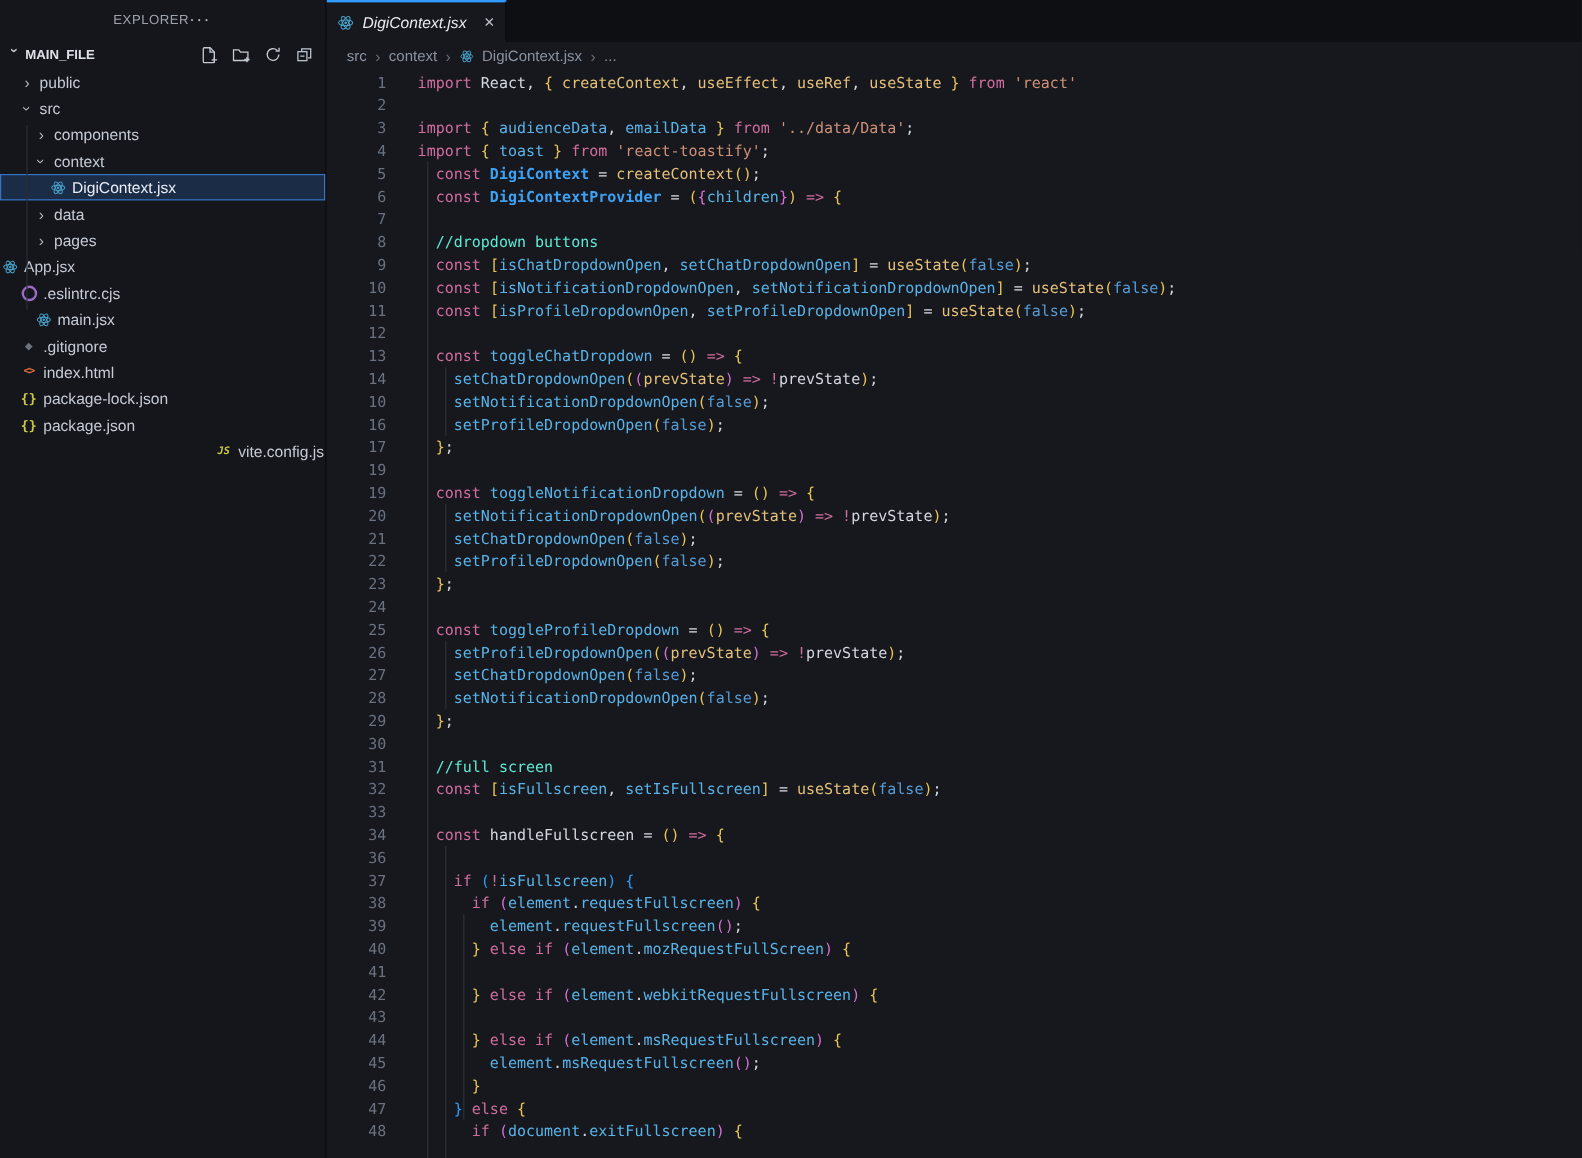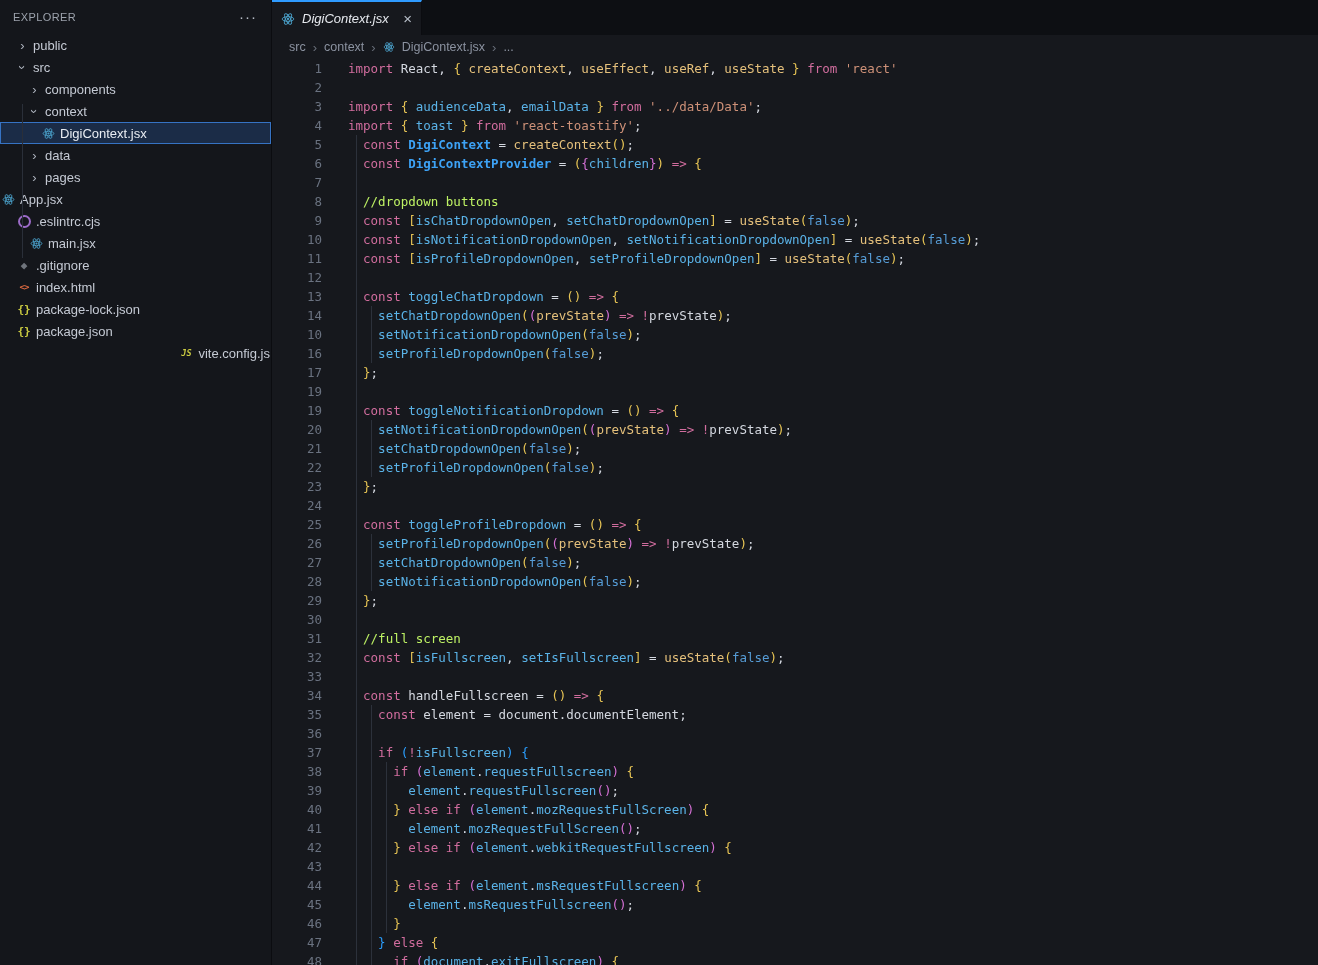--- a/index.html
+++ b/index.html
@@ -4,21 +4,21 @@
 <style>
   html,body{margin:0;padding:0;}
   body{
     width:1318px;height:965px;overflow:hidden;display:flex;
     background:#16181d;color:#c8cdd6;
     font-family:"Liberation Sans", sans-serif;
     -webkit-font-smoothing:antialiased;
   }
   
   .sidebar{width:272px;flex:none;background:#14161b;border-right:1px solid #0b0c10;box-sizing:border-box;position:relative;font-size:13px;}
-  .sb-header{height:34px;display:flex;align-items:center;justify-content:space-between;padding:0 14px 0 13px;}
+  .sb-header{height:34px;display:flex;align-items:center;justify-content:center;padding:0 14px 0 13px;}
   .sb-title{font-size:11px;letter-spacing:.4px;color:#9da3ad;}
   .sb-more{color:#b6bcc6;font-size:15px;letter-spacing:1px;cursor:pointer;line-height:10px;}
   .ws-row{height:23px;display:flex;align-items:center;padding:0 10px 0 6px;font-weight:700;font-size:11px;color:#dde1e8;}
   .ws-chev{width:12px;color:#c3c9d2;font-size:12px;display:inline-block;transform:rotate(90deg);}
   .ws-label{margin-left:3px;}
   .ws-actions{margin-left:auto;display:flex;gap:11px;color:#c3c9d2;align-items:center;}
   .ws-actions svg{display:block;}
   .tree{position:relative;}
   .tree-row{height:22px;display:flex;align-items:center;gap:5px;box-sizing:border-box;border:1px solid transparent;cursor:pointer;color:#c5cad4;}
   .tree-row.selected{background:#1b2c47;border-color:#3673c4;color:#e9edf3;}
@@ -45,32 +45,56 @@
   .ln{width:50px;flex:none;text-align:right;color:#6a7280;}
   .lt{margin-left:26px;}
   .guide{position:absolute;width:1px;background:#2c313b;}
   .tok-k{color:#d16d9e;}
   .tok-w{color:#d4d8e0;}
   .tok-y{color:#e5c07b;}
   .tok-c{color:#5ab3e8;}
   .tok-b{color:#569cd6;}
   .tok-C{color:#3da2f5;font-weight:600;}
   .tok-s{color:#ce9178;}
-  .tok-m{color:#bef264;}
+  .tok-m{color:#5eead4;}
   .tok-g{color:#e8c555;}
   .tok-o{color:#d670d6;}
   .tok-u{color:#2b9fff;}
 </style>
 </head>
 <body>
 
 <div class="sidebar">
   <div class="sb-header">
     <span class="sb-title">EXPLORER</span>
     <span class="sb-more">···</span>
+  </div>
+  <div class="ws-row">
+    <span class="ws-chev">›</span>
+    <span class="ws-label">MAIN_FILE</span>
+    <span class="ws-actions">
+      <svg width="16" height="16" viewBox="0 0 16 16" fill="none" stroke="#c3c9d2" stroke-width="1.1">
+          <path d="M9 1.8H4.2a.8.8 0 0 0-.8.8v10.8a.8.8 0 0 0 .8.8h7.6a.8.8 0 0 0 .8-.8V5.4z"></path>
+          <path d="M9 1.8v3.6h3.6"></path>
+          <path d="M12.6 9.6v4.6M10.3 11.9h4.6"></path>
+        </svg>
+      <svg width="16" height="16" viewBox="0 0 16 16" fill="none" stroke="#c3c9d2" stroke-width="1.1">
+          <path d="M1.6 3.6h4.4l1.4 1.8h6.2v7H1.6z"></path>
+          <path d="M12.8 9.4v4.4M10.6 11.6H15"></path>
+        </svg>
+      <svg width="15" height="15" viewBox="0 0 16 16" fill="none" stroke="#c3c9d2" stroke-width="1.2">
+          <path d="M13.2 8a5.2 5.2 0 1 1-1.6-3.8"></path>
+          <path d="M13.4 1.8v3h-3"></path>
+        </svg>
+      <svg width="15" height="15" viewBox="0 0 16 16" fill="none" stroke="#c3c9d2" stroke-width="1.1">
+          <path d="M5.8 5.4V3h8v8h-2.4"></path>
+          <rect x="2.4" y="5.4" width="8" height="8"></rect>
+          <path d="M4.6 9.4h3.6"></path>
+        </svg>
+    </span>
   </div>
   <div class="tree">
       <div class="tree-row" style="padding-left: 16px;">
         <span class="chev">›</span>
         <span>public</span>
       </div>
       <div class="tree-row" style="padding-left: 16px;">
         <span class="chev open">›</span>
         <span>src</span>
       </div>
@@ -234,27 +258,26 @@
         <div class="line"><span class="ln">25</span><span class="lt"><span class="tok-w">  </span><span class="tok-k">const</span><span class="tok-c"> toggleProfileDropdown</span><span class="tok-w"> = </span><span class="tok-g">()</span><span class="tok-k"> =&gt;</span><span class="tok-g"> {</span></span></div>
         <div class="line"><span class="ln">26</span><span class="lt"><span class="tok-w">    </span><span class="tok-c">setProfileDropdownOpen</span><span class="tok-g">(</span><span class="tok-o">(</span><span class="tok-y">prevState</span><span class="tok-o">)</span><span class="tok-k"> =&gt;</span><span class="tok-w"> </span><span class="tok-k">!</span><span class="tok-w">prevState</span><span class="tok-g">)</span><span class="tok-w">;</span></span></div>
         <div class="line"><span class="ln">27</span><span class="lt"><span class="tok-w">    </span><span class="tok-c">setChatDropdownOpen</span><span class="tok-g">(</span><span class="tok-b">false</span><span class="tok-g">)</span><span class="tok-w">;</span></span></div>
         <div class="line"><span class="ln">28</span><span class="lt"><span class="tok-w">    </span><span class="tok-c">setNotificationDropdownOpen</span><span class="tok-g">(</span><span class="tok-b">false</span><span class="tok-g">)</span><span class="tok-w">;</span></span></div>
         <div class="line"><span class="ln">29</span><span class="lt"><span class="tok-w">  </span><span class="tok-g">}</span><span class="tok-w">;</span></span></div>
         <div class="line"><span class="ln">30</span><span class="lt"></span></div>
         <div class="line"><span class="ln">31</span><span class="lt"><span class="tok-w">  </span><span class="tok-m">//full screen</span></span></div>
         <div class="line"><span class="ln">32</span><span class="lt"><span class="tok-w">  </span><span class="tok-k">const</span><span class="tok-w"> </span><span class="tok-g">[</span><span class="tok-c">isFullscreen</span><span class="tok-w">, </span><span class="tok-c">setIsFullscreen</span><span class="tok-g">]</span><span class="tok-w"> = </span><span class="tok-y">useState</span><span class="tok-g">(</span><span class="tok-b">false</span><span class="tok-g">)</span><span class="tok-w">;</span></span></div>
         <div class="line"><span class="ln">33</span><span class="lt"></span></div>
         <div class="line"><span class="ln">34</span><span class="lt"><span class="tok-w">  </span><span class="tok-k">const</span><span class="tok-w"> handleFullscreen = </span><span class="tok-g">()</span><span class="tok-k"> =&gt;</span><span class="tok-g"> {</span></span></div>
-        <div class="line"><span class="ln">35</span><span class="lt"><span class="tok-w">    </span><span class="tok-k">const</span><span class="tok-w"> element = document.documentElement;</span></span></div>
         <div class="line"><span class="ln">36</span><span class="lt"></span></div>
         <div class="line"><span class="ln">37</span><span class="lt"><span class="tok-w">    </span><span class="tok-k">if</span><span class="tok-w"> </span><span class="tok-u">(</span><span class="tok-k">!</span><span class="tok-c">isFullscreen</span><span class="tok-u">)</span><span class="tok-u"> {</span></span></div>
         <div class="line"><span class="ln">38</span><span class="lt"><span class="tok-w">      </span><span class="tok-k">if</span><span class="tok-w"> </span><span class="tok-o">(</span><span class="tok-c">element</span><span class="tok-w">.</span><span class="tok-c">requestFullscreen</span><span class="tok-o">)</span><span class="tok-g"> {</span></span></div>
         <div class="line"><span class="ln">39</span><span class="lt"><span class="tok-w">        </span><span class="tok-c">element</span><span class="tok-w">.</span><span class="tok-c">requestFullscreen</span><span class="tok-o">()</span><span class="tok-w">;</span></span></div>
         <div class="line"><span class="ln">40</span><span class="lt"><span class="tok-w">      </span><span class="tok-g">}</span><span class="tok-k"> else if</span><span class="tok-w"> </span><span class="tok-o">(</span><span class="tok-c">element</span><span class="tok-w">.</span><span class="tok-c">mozRequestFullScreen</span><span class="tok-o">)</span><span class="tok-g"> {</span></span></div>
-        <div class="line"><span class="ln">41</span><span class="lt"><span class="tok-w">        </span><span class="tok-c">element</span><span class="tok-w">.</span><span class="tok-c">mozRequestFullScreen</span><span class="tok-o">()</span><span class="tok-w">;</span></span></div>
+        <div class="line"><span class="ln">41</span></div>
         <div class="line"><span class="ln">42</span><span class="lt"><span class="tok-w">      </span><span class="tok-g">}</span><span class="tok-k"> else if</span><span class="tok-w"> </span><span class="tok-o">(</span><span class="tok-c">element</span><span class="tok-w">.</span><span class="tok-c">webkitRequestFullscreen</span><span class="tok-o">)</span><span class="tok-g"> {</span></span></div>
         <div class="line"><span class="ln">43</span></div>
         <div class="line"><span class="ln">44</span><span class="lt"><span class="tok-w">      </span><span class="tok-g">}</span><span class="tok-k"> else if</span><span class="tok-w"> </span><span class="tok-o">(</span><span class="tok-c">element</span><span class="tok-w">.</span><span class="tok-c">msRequestFullscreen</span><span class="tok-o">)</span><span class="tok-g"> {</span></span></div>
         <div class="line"><span class="ln">45</span><span class="lt"><span class="tok-w">        </span><span class="tok-c">element</span><span class="tok-w">.</span><span class="tok-c">msRequestFullscreen</span><span class="tok-o">()</span><span class="tok-w">;</span></span></div>
         <div class="line"><span class="ln">46</span><span class="lt"><span class="tok-w">      </span><span class="tok-g">}</span></span></div>
         <div class="line"><span class="ln">47</span><span class="lt"><span class="tok-w">    </span><span class="tok-u">}</span><span class="tok-k"> else</span><span class="tok-g"> {</span></span></div>
         <div class="line"><span class="ln">48</span><span class="lt"><span class="tok-w">      </span><span class="tok-k">if</span><span class="tok-w"> </span><span class="tok-o">(</span><span class="tok-c">document</span><span class="tok-w">.</span><span class="tok-c">exitFullscreen</span><span class="tok-o">)</span><span class="tok-g"> {</span></span></div>
       </div>
     <div class="guide" style="left:84px;top:76px;height:830px;"></div>
     <div class="guide" style="left:99px;top:247px;height:57px;"></div>

